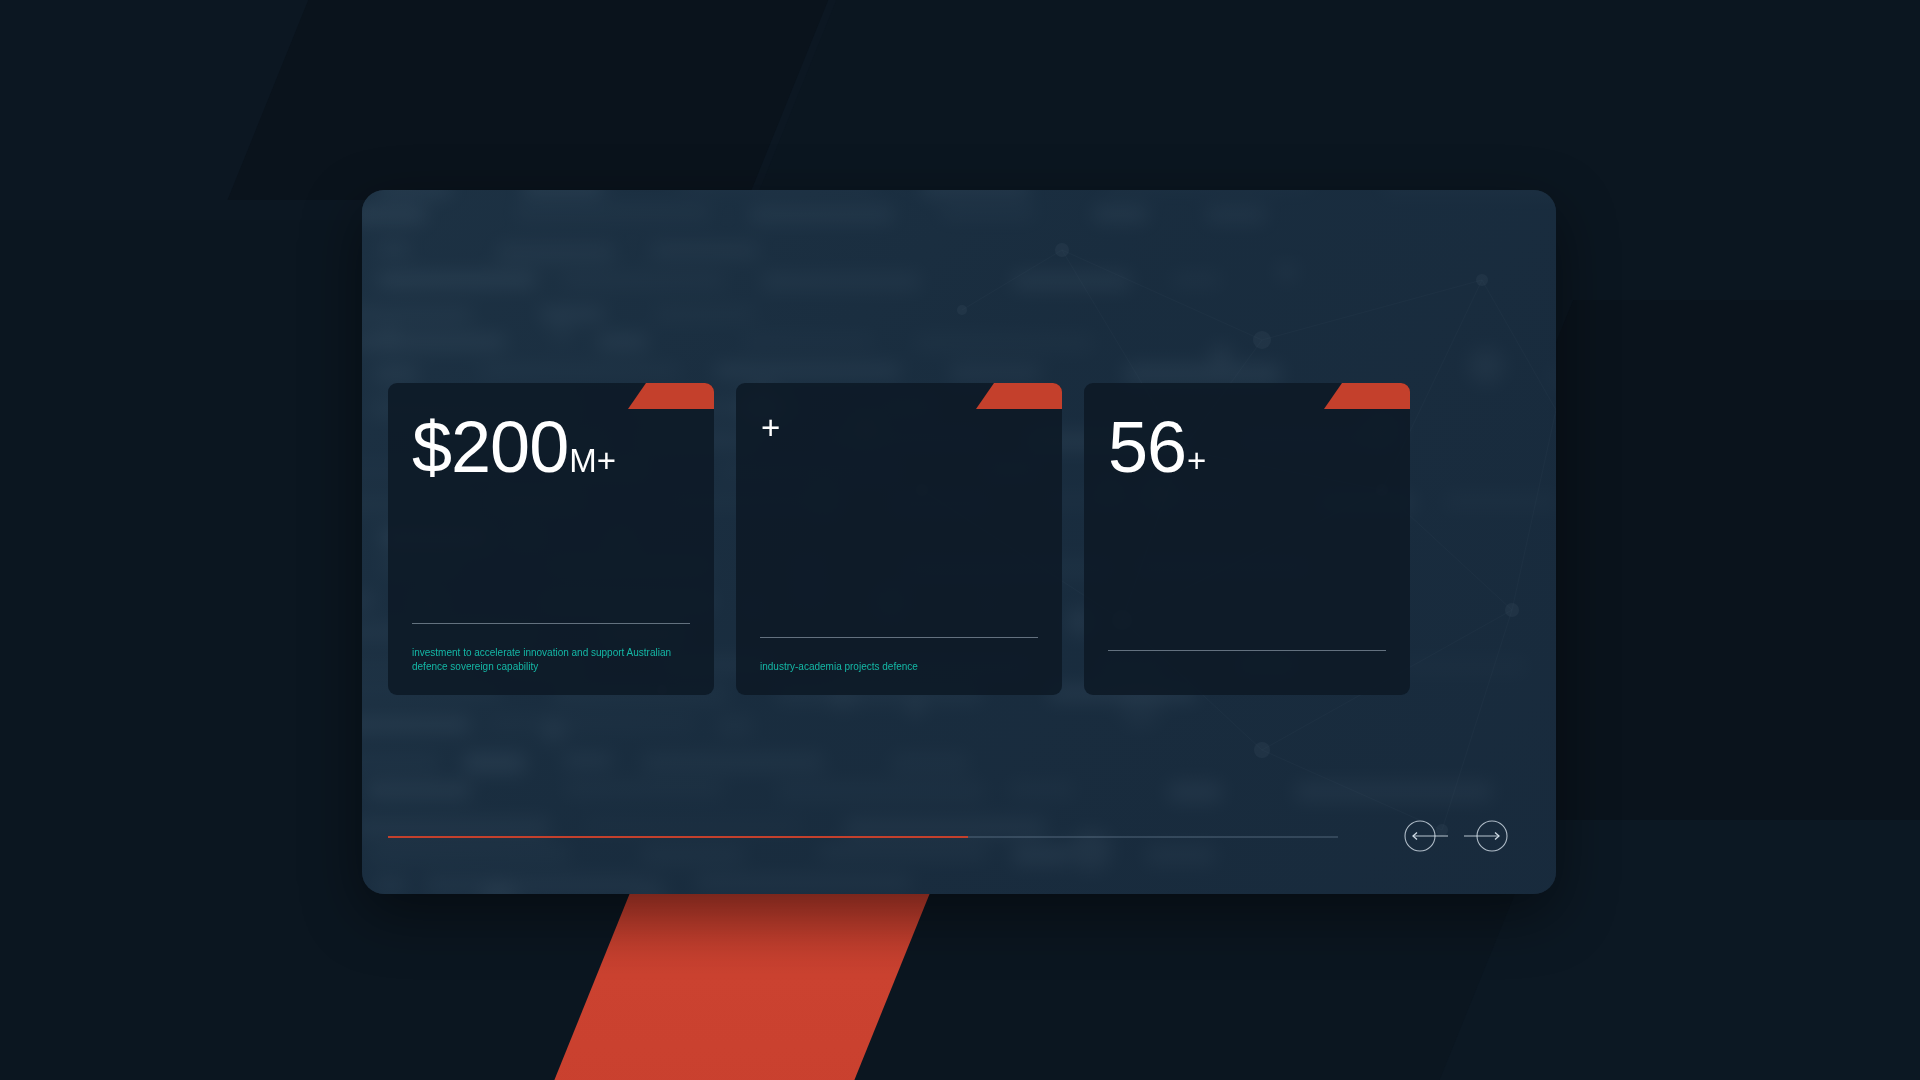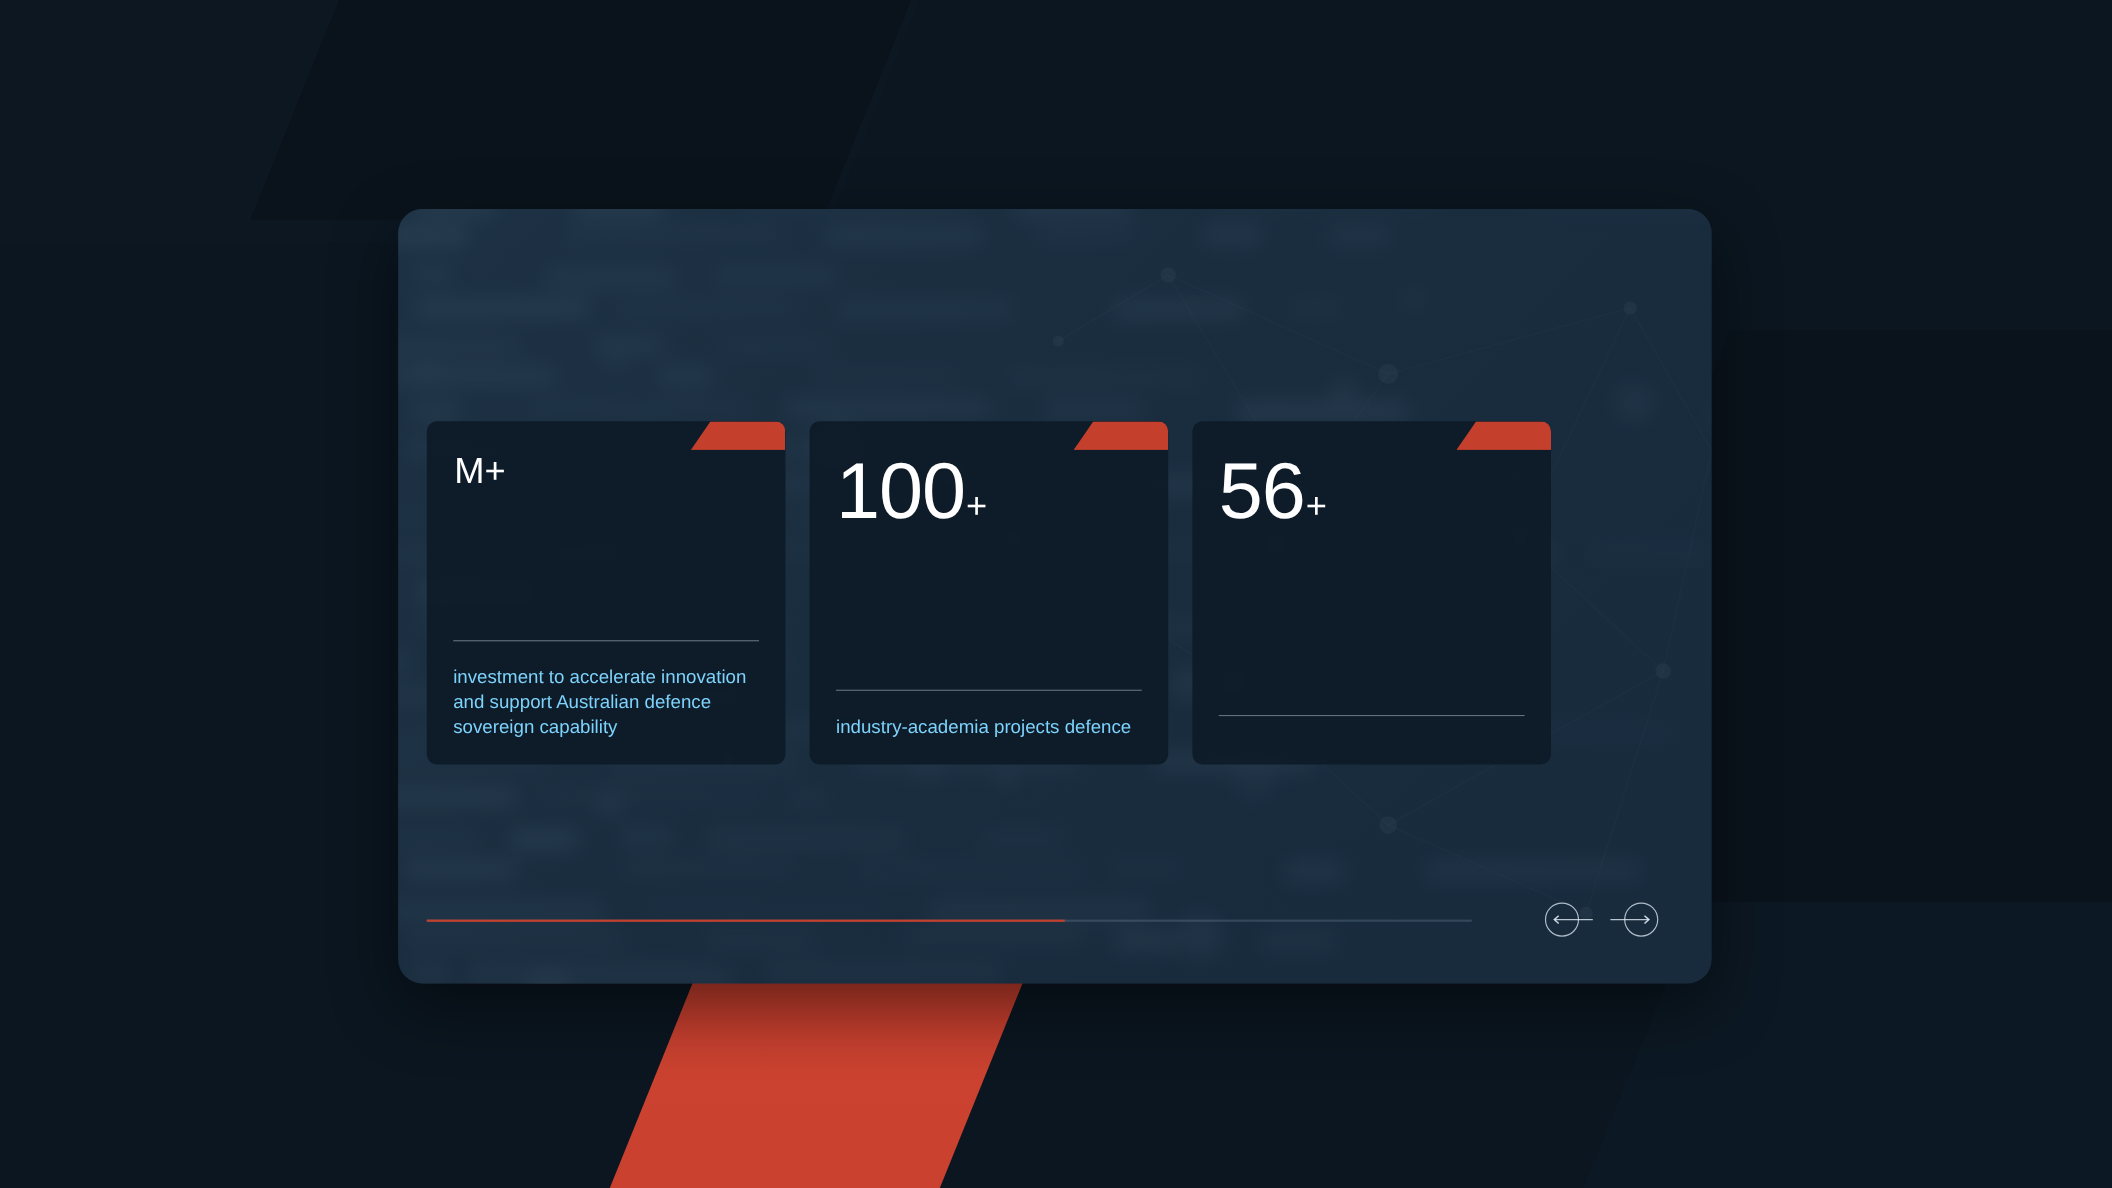--- a/index.html
+++ b/index.html
@@ -139,22 +139,22 @@
   }
 
   .card-spacer { flex:1 1 auto; }
 
   .card-rule {
     height:1px;
     background:rgba(205,220,232,.45);
     margin-bottom:22px;
   }
   .card-desc {
-    color:#7dd3fc;
-    font-size:17px;
+    color:#14b8a6;
+    font-size:10px;
     line-height:1.33;
     font-weight:400;
   }
 
   
   .footer {
     position:absolute;
     left:0; right:0;
     top:617px;
     height:60px;
@@ -353,31 +353,31 @@
       </g>
     </svg>
 
     <div class="panel-veil"></div>
 
     <div class="cards">
 
       <div class="card">
         <div class="card-corner"></div>
         <div class="stat">
+          <span>$200</span>
             <span class="suffix">M+</span>
         </div>
         <div class="card-spacer"></div>
         <div class="card-rule"></div>
         <div class="card-desc">investment to accelerate innovation and support Australian defence sovereign capability</div>
       </div>
 
       <div class="card">
         <div class="card-corner"></div>
         <div class="stat">
-          <span>100</span>
             <span class="suffix">+</span>
         </div>
         <div class="card-spacer"></div>
         <div class="card-rule"></div>
         <div class="card-desc">industry-academia projects defence</div>
       </div>
 
       <div class="card">
         <div class="card-corner"></div>
         <div class="stat">

